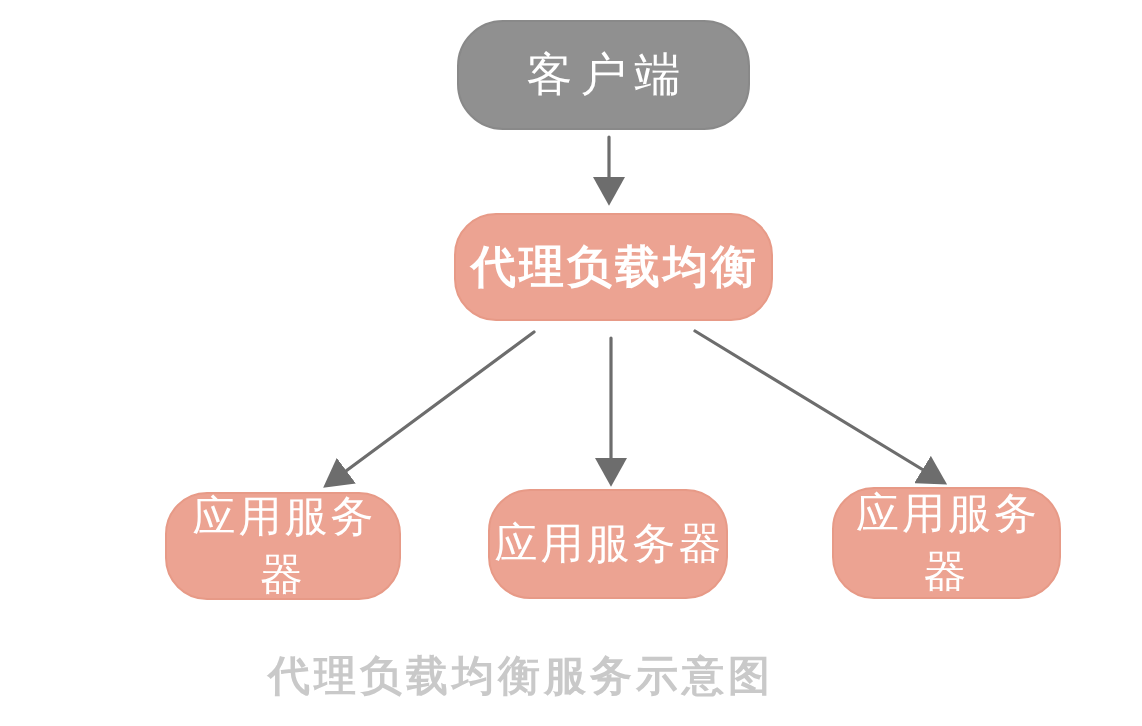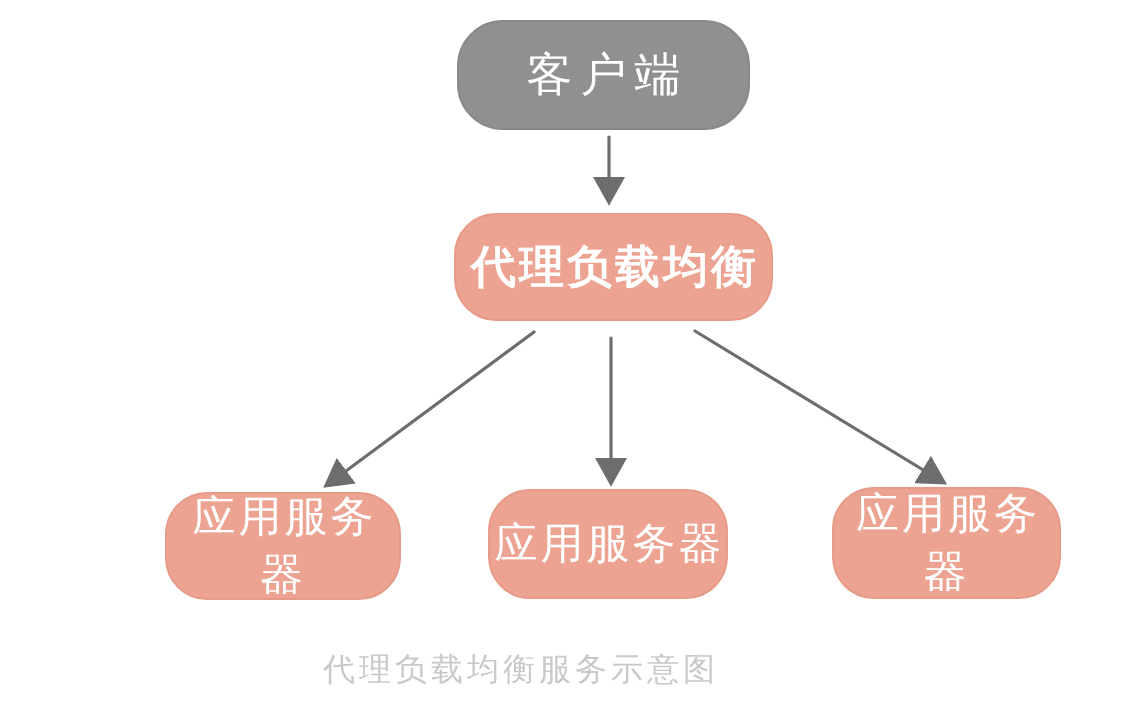--- a/index.html
+++ b/index.html
@@ -87,23 +87,23 @@
     letter-spacing: 3px;
     text-indent: 3px;
   }
   .caption {
     position: absolute;
     left: 0;
     top: 648px;
     width: 954px;
     text-align: center;
     color: #c9c9c9;
-    font-size: 32px;
+    font-size: 42px;
     letter-spacing: 4px;
-    font-weight: normal;
+    font-weight: bold;
   }
 </style>
 </head>
 <body>
 
 <div class="canvas">
 
   <svg class="arrows-layer" viewBox="0 0 1142 726" xmlns="http://www.w3.org/2000/svg">
     <defs>
       <marker id="arrowhead" markerWidth="9" markerHeight="10" refX="7.5" refY="5" orient="auto" markerUnits="strokeWidth">

